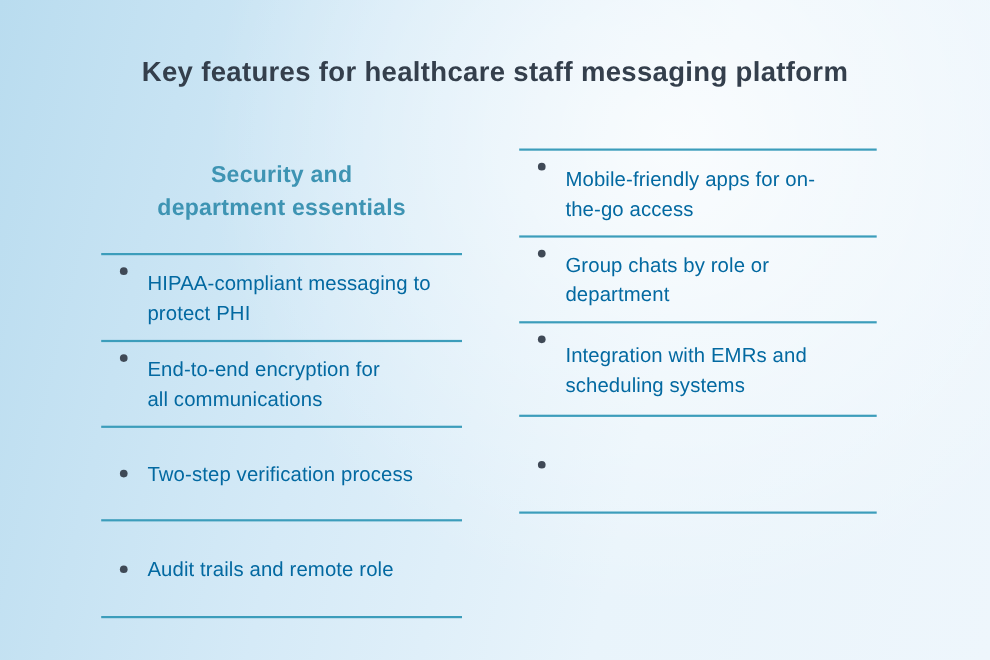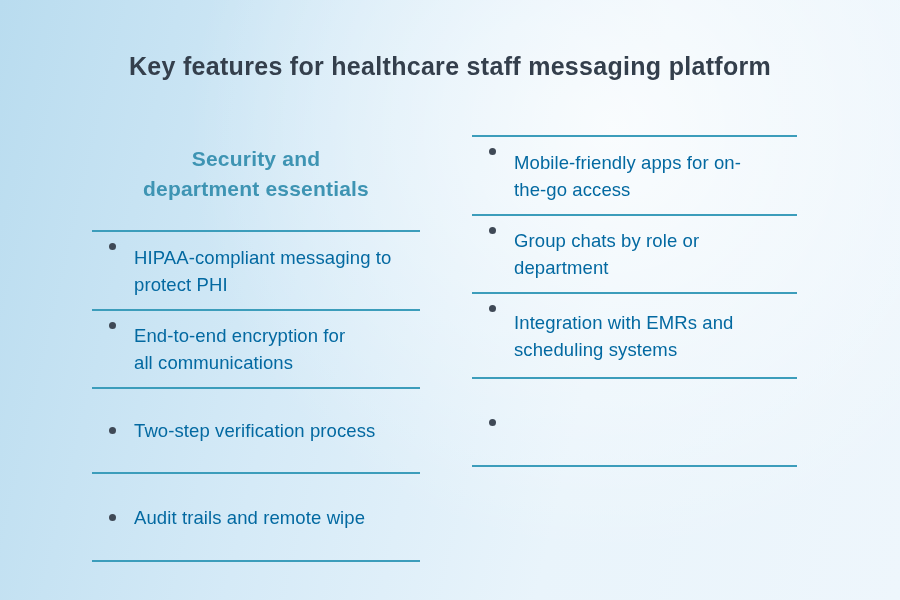--- a/index.html
+++ b/index.html
@@ -105,21 +105,21 @@
         <span class="bullet-dot"></span>
         <span class="item-text">
           <span class="line">Two-step verification process</span>
         </span>
       </div>
       <div class="divider"></div>
 
       <div class="row h86 item-one-line">
         <span class="bullet-dot"></span>
         <span class="item-text">
-          <span class="line">Audit trails and remote wipe</span>
+          <span class="line">Audit trails and remote role</span>
         </span>
       </div>
       <div class="divider"></div>
     </div>
 
     <div class="column">
       <div class="divider"></div>
 
       <div class="row h77">
         <span class="bullet-dot"></span>

